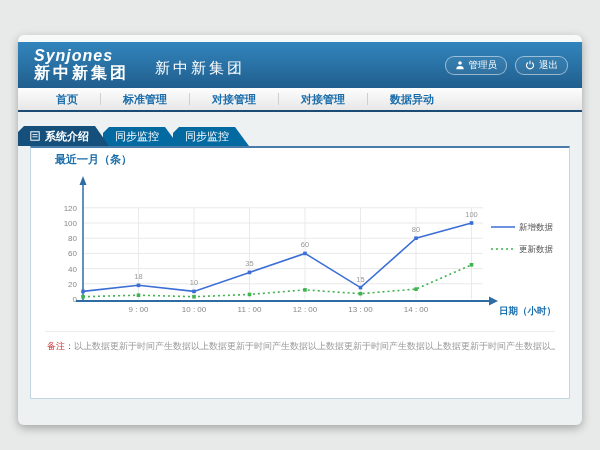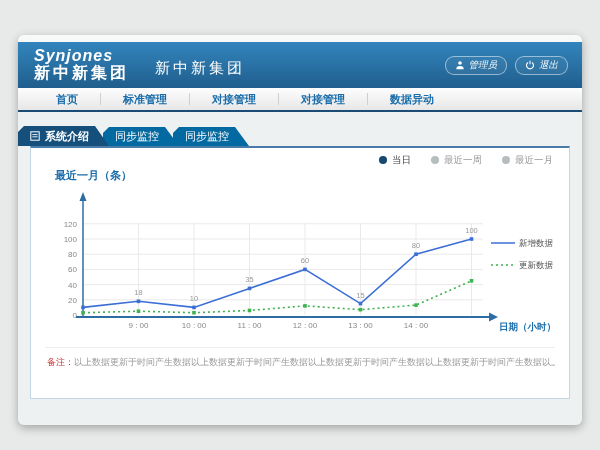--- a/index.html
+++ b/index.html
@@ -6,21 +6,21 @@
   body{width:600px;height:450px;background:#e8eaea;font-family:"Liberation Sans","DejaVu Sans",sans-serif;position:relative;overflow:hidden;}
   .window{position:absolute;left:18px;top:35px;width:564px;height:390px;background:#eef1f1;border-radius:6px;box-shadow:0 3px 10px rgba(0,0,0,.3);overflow:hidden;}
   .win-top{height:7px;background:#f7f8f8;}
   
   .header{height:46px;background:linear-gradient(#3285bd,#205e8d);display:flex;align-items:center;padding:0 14px 0 16px;color:#fff;}
   .brand{line-height:1.05;}
   .brand .b1{font-size:16px;font-weight:bold;font-style:italic;letter-spacing:1px;}
   .brand .b2{font-size:16px;font-weight:bold;letter-spacing:3px;}
   .app-title{font-size:15px;letter-spacing:3px;margin-left:26px;padding-top:6px;}
   .hbtns{margin-left:auto;display:flex;gap:8px;}
-  .hbtn{display:flex;align-items:center;gap:4px;border:1px solid rgba(255,255,255,.5);border-radius:9px;padding:2px 9px;font-size:9.5px;color:#fff;cursor:pointer;background:rgba(255,255,255,.05);font-style:italic;}
+  .hbtn{display:flex;align-items:center;gap:4px;border:1px solid rgba(255,255,255,.5);border-radius:9px;padding:2px 9px;font-size:9.5px;color:#fff;cursor:pointer;background:rgba(255,255,255,.05);}
   .hbtn svg{width:10px;height:10px;display:block;}
   
   .nav{height:22px;background:linear-gradient(#fdfdfd,#e7e7e7);border-bottom:2px solid #1b4c75;display:flex;align-items:center;padding-left:16px;}
   .nav-item{font-size:11px;font-weight:bold;color:#1a6daa;padding:0 22px;line-height:12px;cursor:pointer;}
   .nav-item + .nav-item{border-left:1px solid #cfcfcf;}
   
   .tabs{display:flex;align-items:flex-end;margin:14px 0 0 0;position:relative;z-index:2;}
   .tab{height:20px;display:flex;align-items:center;gap:5px;color:#fff;font-size:11px;padding:0 20px 0 12px;cursor:pointer;}
   .tab svg{width:10px;height:10px;}
   .tab.active{background:#15507d;font-weight:bold;clip-path:polygon(0 100%,0 6px,6px 0,calc(100% - 14px) 0,100% 100%);z-index:3;}
@@ -87,34 +87,20 @@
     </div>
     <div class="tab inactive">
       <span>同步监控</span>
     </div>
     <div class="tab inactive">
       <span>同步监控</span>
     </div>
   </div>
 
   <div class="panel">
-    <div class="filter-row">
-      <div class="radio selected">
-        <span class="dot"></span>
-        <span>当日</span>
-      </div>
-      <div class="radio">
-        <span class="dot"></span>
-        <span>最近一周</span>
-      </div>
-      <div class="radio">
-        <span class="dot"></span>
-        <span>最近一月</span>
-      </div>
-    </div>
 
     <div class="ylabel">最近一月（条）</div>
 
     <div class="chart-wrap">
       <svg id="chart-svg" width="518" height="156" viewBox="0 0 518 156">
           <g stroke="#e9e9e9" stroke-width="1">
             <line x1="40" y1="116.8" x2="440" y2="116.8"></line>
             <line x1="40" y1="101.6" x2="440" y2="101.6"></line>
             <line x1="40" y1="86.4" x2="440" y2="86.4"></line>
             <line x1="40" y1="71.2" x2="440" y2="71.2"></line>

